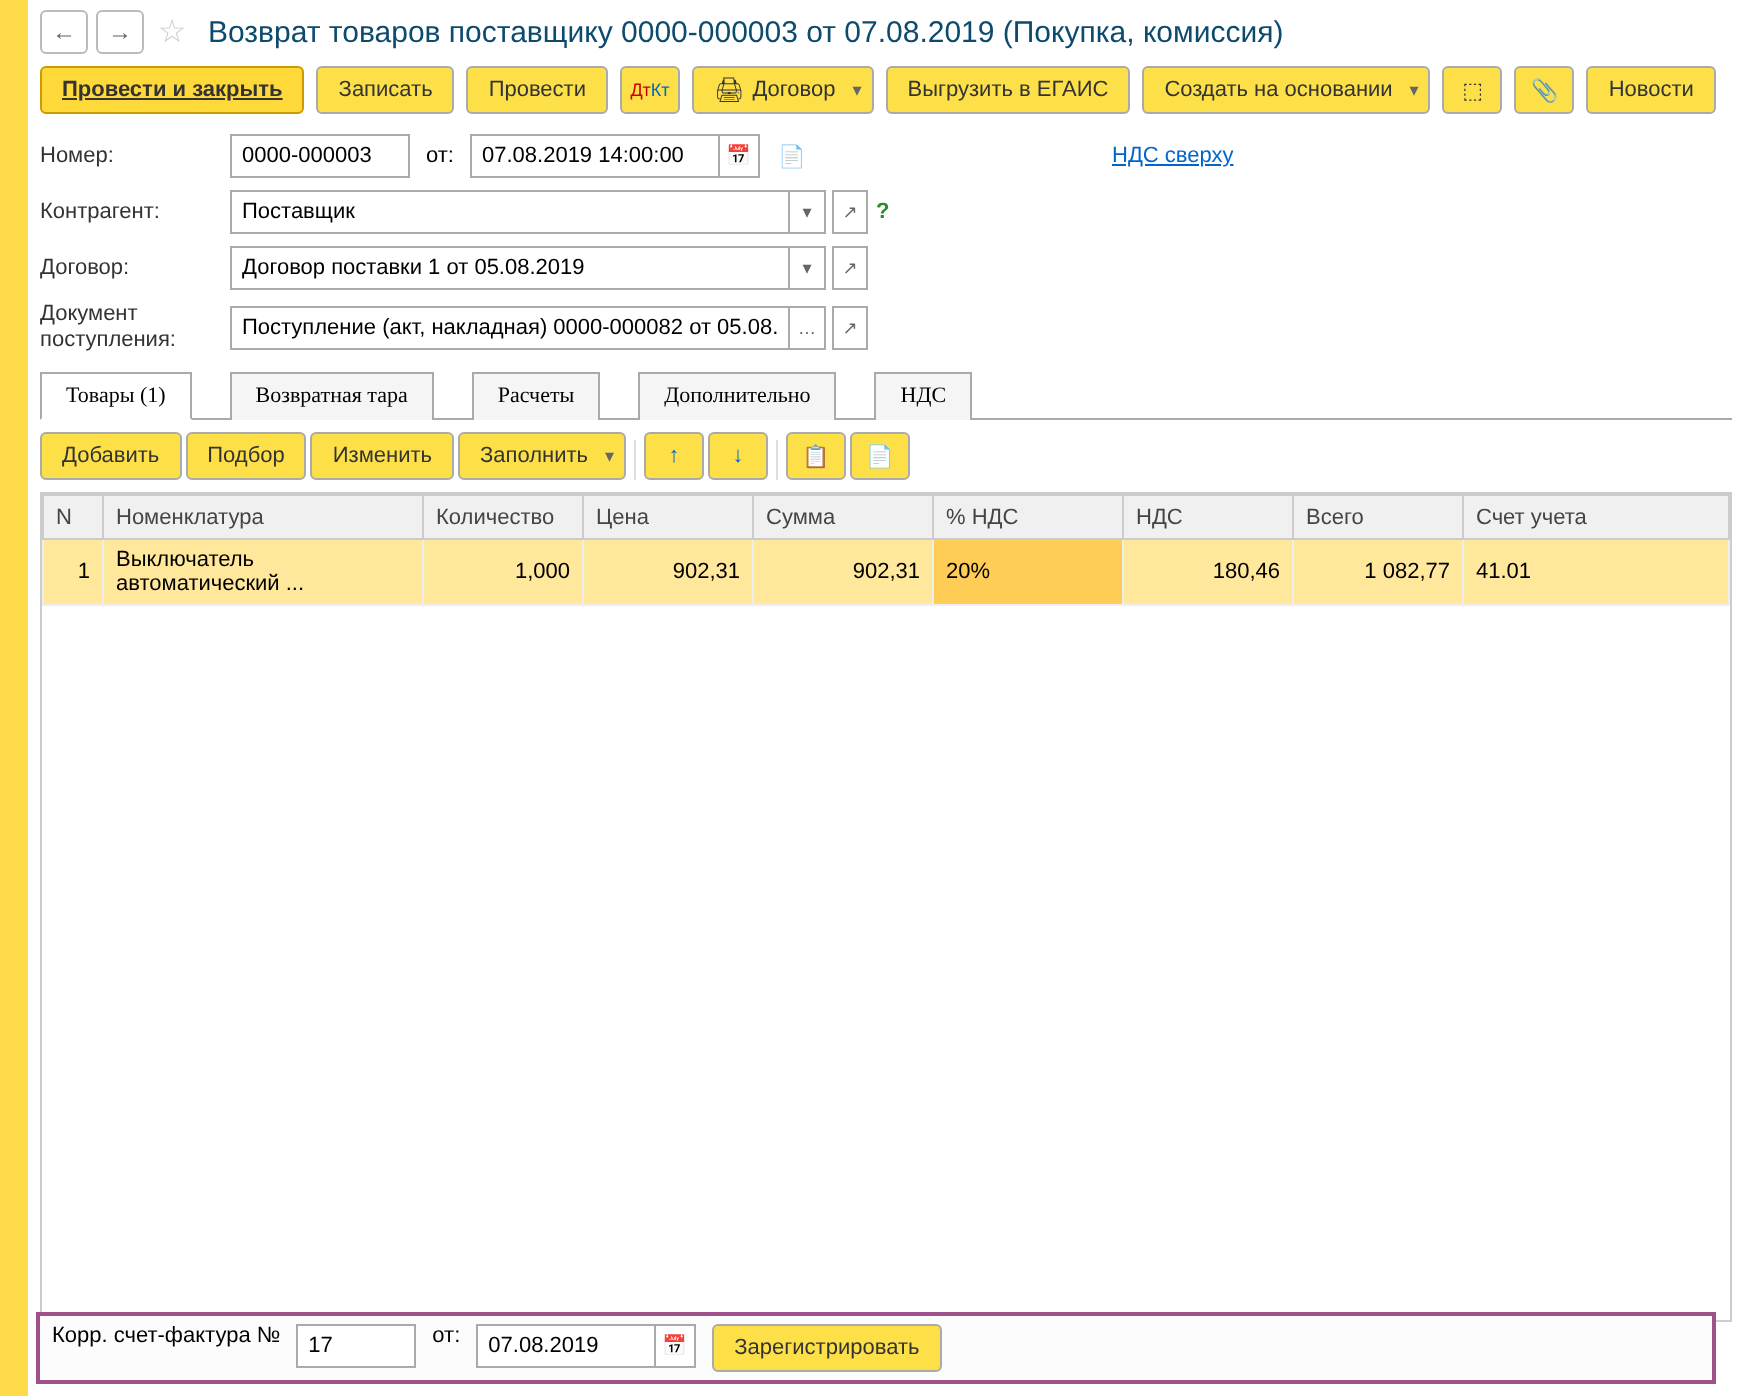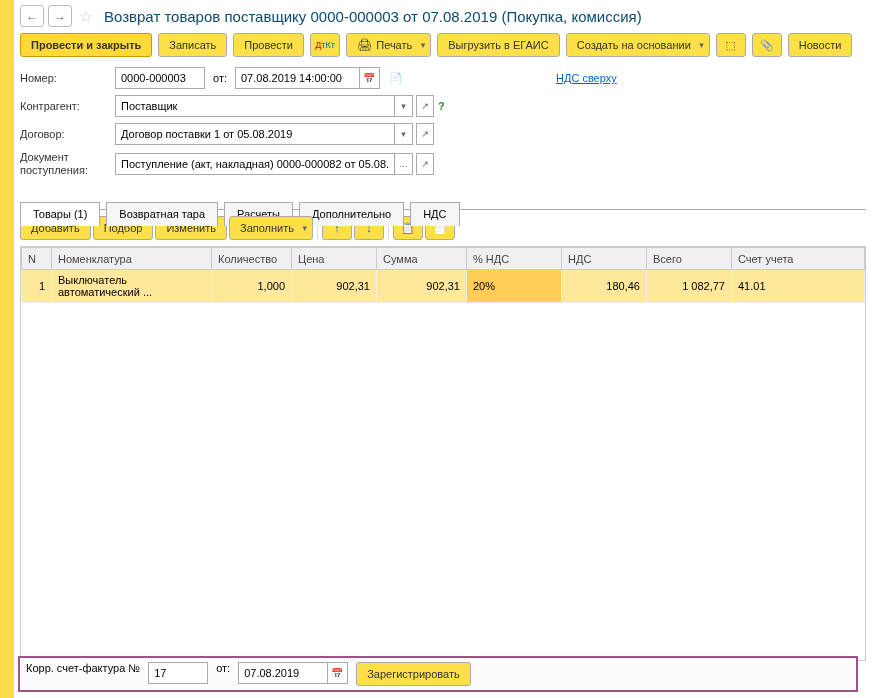--- a/index.html
+++ b/index.html
@@ -7,34 +7,34 @@
 .yellow-bar { position: absolute; left: 0; top: 0; width: 14px; height: 698px; background: #ffda4a; }
 .content { margin-left: 14px; padding: 3px 6px 0 6px; }
 
 .header-row { display: flex; align-items: center; height: 26px; gap: 4px; margin-bottom: 4px; }
 .nav-btn { width: 24px; height: 22px; border: 1px solid #bbb; background: #fff; border-radius: 3px; display: flex; align-items: center; justify-content: center; cursor: pointer; font-size: 12px; color: #666; }
 .star { width: 20px; height: 22px; display: flex; align-items: center; justify-content: center; font-size: 16px; color: #ccc; }
 .title { font-size: 15px; color: #0c4a6e; margin-left: 4px; }
 
 .toolbar { display: flex; align-items: center; gap: 6px; margin-bottom: 10px; flex-wrap: wrap; }
 .btn { border: 1px solid #aaa; background: #fde047; border-radius: 3px; padding: 4px 10px; cursor: pointer; font-size: 11px; color: #333; height: 24px; display: flex; align-items: center; }
-.btn-yellow { background: #ffd83a; border-color: #cc9900; font-weight: bold; }
+.btn-yellow { background: #ffd83a; border-color: #cc9900; font-weight: bold; text-decoration: underline; }
 .btn-icon { padding: 4px 6px; width: 30px; justify-content: center; }
 .btn-drop { padding-right: 18px; position: relative; }
 .btn-drop::after { content: "▾"; position: absolute; right: 5px; font-size: 9px; color: #666; }
 
 .form-row { display: flex; align-items: center; margin-bottom: 6px; }
 .form-label { width: 95px; color: #333; }
 .input { border: 1px solid #aaa; background: #fff; padding: 3px 5px; height: 22px; font-size: 11px; }
 .input-combo { display: flex; }
 .select-btn { width: 18px; height: 22px; border: 1px solid #aaa; border-left: none; background: #fff; display: flex; align-items: center; justify-content: center; font-size: 9px; color: #666; cursor: pointer; }
 .link { color: #0066cc; text-decoration: underline; cursor: pointer; }
 
 .tabs { display: flex; border-bottom: 1px solid #aaa; margin-top: 8px; }
-.tab { padding: 5px 12px; border: 1px solid #aaa; border-bottom: none; background: #f5f5f5; margin-right: 6px; cursor: pointer; position: relative; top: 17px; }
+.tab { padding: 5px 12px; border: 1px solid #aaa; border-bottom: none; background: #f5f5f5; margin-right: 19px; cursor: pointer; position: relative; top: 1px; font-family: Liberation Serif, serif; }
 .tab.active { background: #fff; border-bottom: 1px solid #fff; }
 
 .table-toolbar { display: flex; gap: 2px; padding: 6px 0; align-items: flex-end; }
 .sep { width: 1px; height: 20px; background: #ddd; margin: 0 2px; }
 
 .table-wrap { border: 1px solid #ccc; height: 415px; overflow: auto; position: relative; }
 .table { width: 100%; border-collapse: collapse; font-size: 11px; }
 .table th { background: #f0f0f0; border: 1px solid #ccc; padding: 4px 6px; text-align: left; font-weight: normal; color: #444; height: 22px; }
 .table td { border: 1px solid #eee; padding: 4px 6px; height: 22px; }
 .table .sel td { background: #ffe79c; }
@@ -66,21 +66,21 @@
   <div class="toolbar">
     <div class="btn btn-yellow">Провести и закрыть</div>
     <div class="btn">Записать</div>
     <div class="btn">Провести</div>
     <div class="btn btn-icon">
         <span style="color:#c00;font-size:9px">Дт</span>
         <span style="color:#06c;font-size:9px">Кт</span>
       </div>
     <div class="btn btn-drop">
         <span class="printer"></span>
-        <span>Печать</span>
+        <span>Договор</span>
       </div>
     <div class="btn">Выгрузить в ЕГАИС</div>
     <div class="btn btn-drop">Создать на основании</div>
     <div class="btn btn-icon">⬚</div>
     <div class="btn btn-icon">📎</div>
     <div class="btn">Новости</div>
   </div>
 
   <div class="form-row">
     <div class="form-label">Номер:</div>

